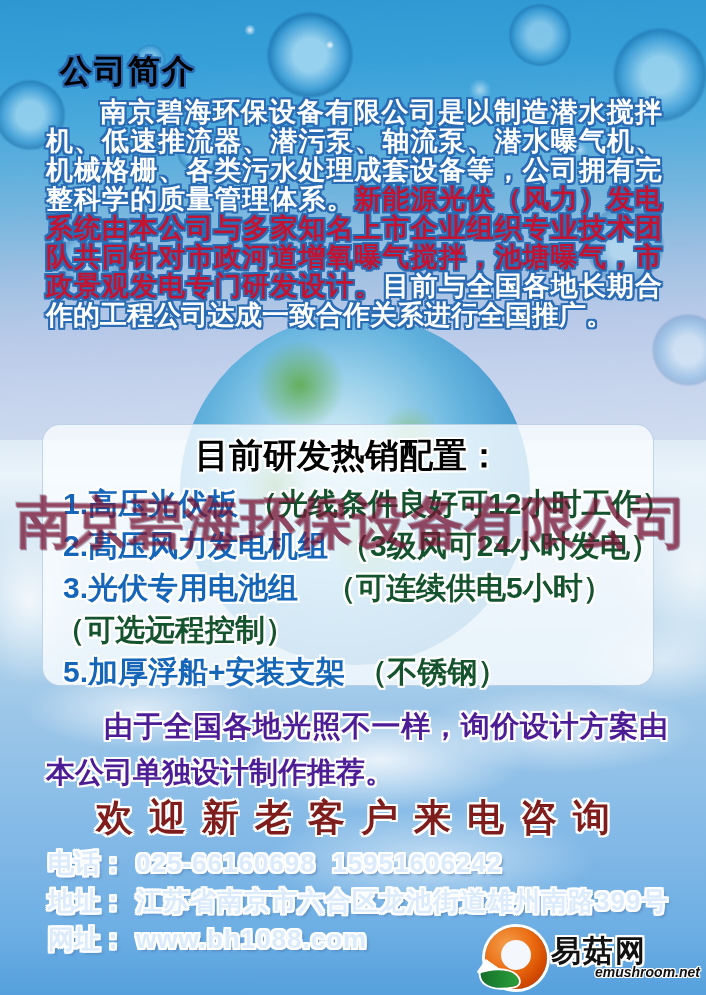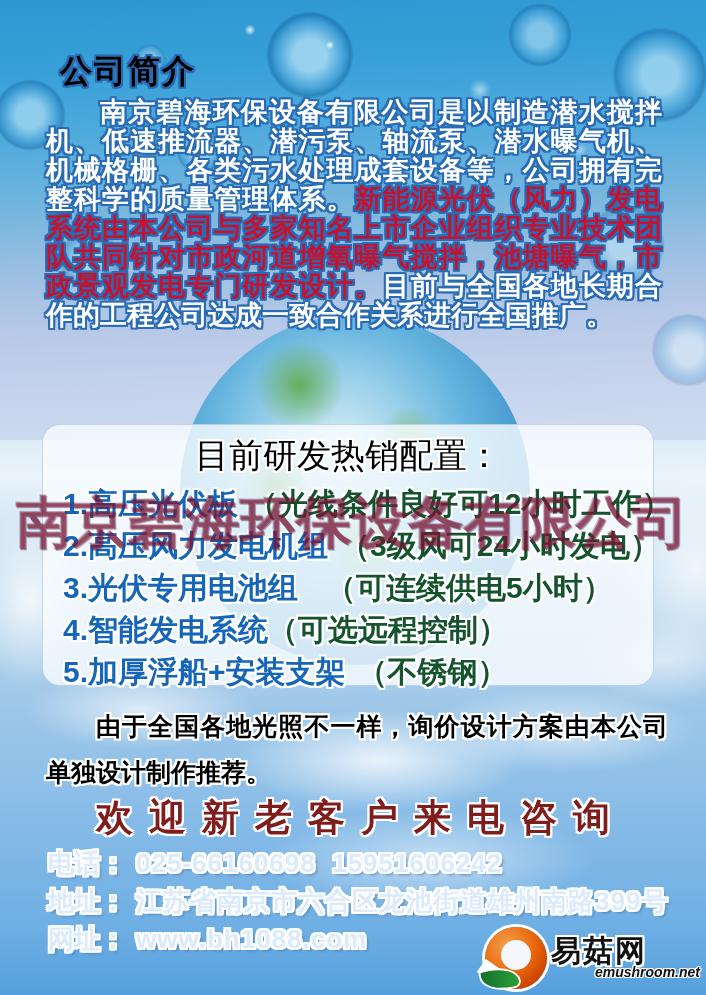--- a/index.html
+++ b/index.html
@@ -80,43 +80,43 @@
 
   
   .panel {
     position:absolute; left:42px; top:424px; width:612px; height:262px;
     border-radius:18px; background:rgba(249,252,255,.8);
     border:1px solid rgba(150,180,215,.55);
     box-sizing:border-box; padding:6px 12px 0 12px;
   }
   .panel-heading {
     margin:2px 0 4px 0; text-align:center;
-    font-size:34px; font-weight:normal; color:#000;
+    font-size:34px; font-weight:bold; color:#000;
   }
   .cfg-row { display:flex; align-items:baseline; line-height:42px; white-space:nowrap; }
   .cfg-name { font-size:30px; font-weight:bold; color:#1565b8; }
   .cfg-spec { font-size:30px; font-weight:bold; color:#14532d; }
   .cfg-row:nth-child(1) .cfg-spec { margin-left:10px; }
   .cfg-row:nth-child(2) .cfg-spec { margin-left:12px; }
   .cfg-row:nth-child(3) .cfg-spec { margin-left:28px; }
   .cfg-row:nth-child(4) .cfg-spec { margin-left:0; }
   .cfg-row:nth-child(5) .cfg-spec { margin-left:12px; }
 
   .watermark {
     position:absolute; left:16px; top:486px; width:690px;
     font-size:56px; font-weight:bold; white-space:nowrap; letter-spacing:0;
     color:rgba(148,24,48,.55);
     text-shadow:1px 1px 0 rgba(50,20,70,.35), -1px -1px 0 rgba(50,20,70,.25);
     z-index:30; pointer-events:none;
   }
 
   .note {
     position:absolute; left:46px; top:703px; width:622px; margin:0;
-    font-size:25px; font-weight:bold; line-height:46px;
-    color:#000000; text-indent:2em; text-align:justify;
+    font-size:29px; font-weight:bold; line-height:46px;
+    color:#4c1d95; text-indent:2em; text-align:justify;
   }
 
   .welcome {
     position:absolute; left:0; top:793px; width:706px; text-align:center;
     font-size:37px; font-weight:bold; letter-spacing:16px; color:#7f1d1d;
   }
 
   .contact { position:absolute; left:48px; top:844px; }
   .contact-row { display:flex; align-items:center; height:38px; }
   .contact-label, .contact-value {
@@ -185,21 +185,20 @@
       </div>
       <div class="cfg-row">
         <span class="cfg-name o-white">2.高压风力发电机组</span>
         <span class="cfg-spec o-white">（3级风可24小时发电）</span>
       </div>
       <div class="cfg-row">
         <span class="cfg-name o-white">3.光伏专用电池组</span>
         <span class="cfg-spec o-white">（可连续供电5小时）</span>
       </div>
       <div class="cfg-row">
-        <span class="cfg-name o-white">4.智能发电系统</span>
         <span class="cfg-spec o-white">（可选远程控制）</span>
       </div>
       <div class="cfg-row">
         <span class="cfg-name o-white">5.加厚浮船+安装支架</span>
         <span class="cfg-spec o-white">（不锈钢）</span>
       </div>
     </div>
   </div>
 
   <div class="watermark">南京碧海环保设备有限公司</div>

